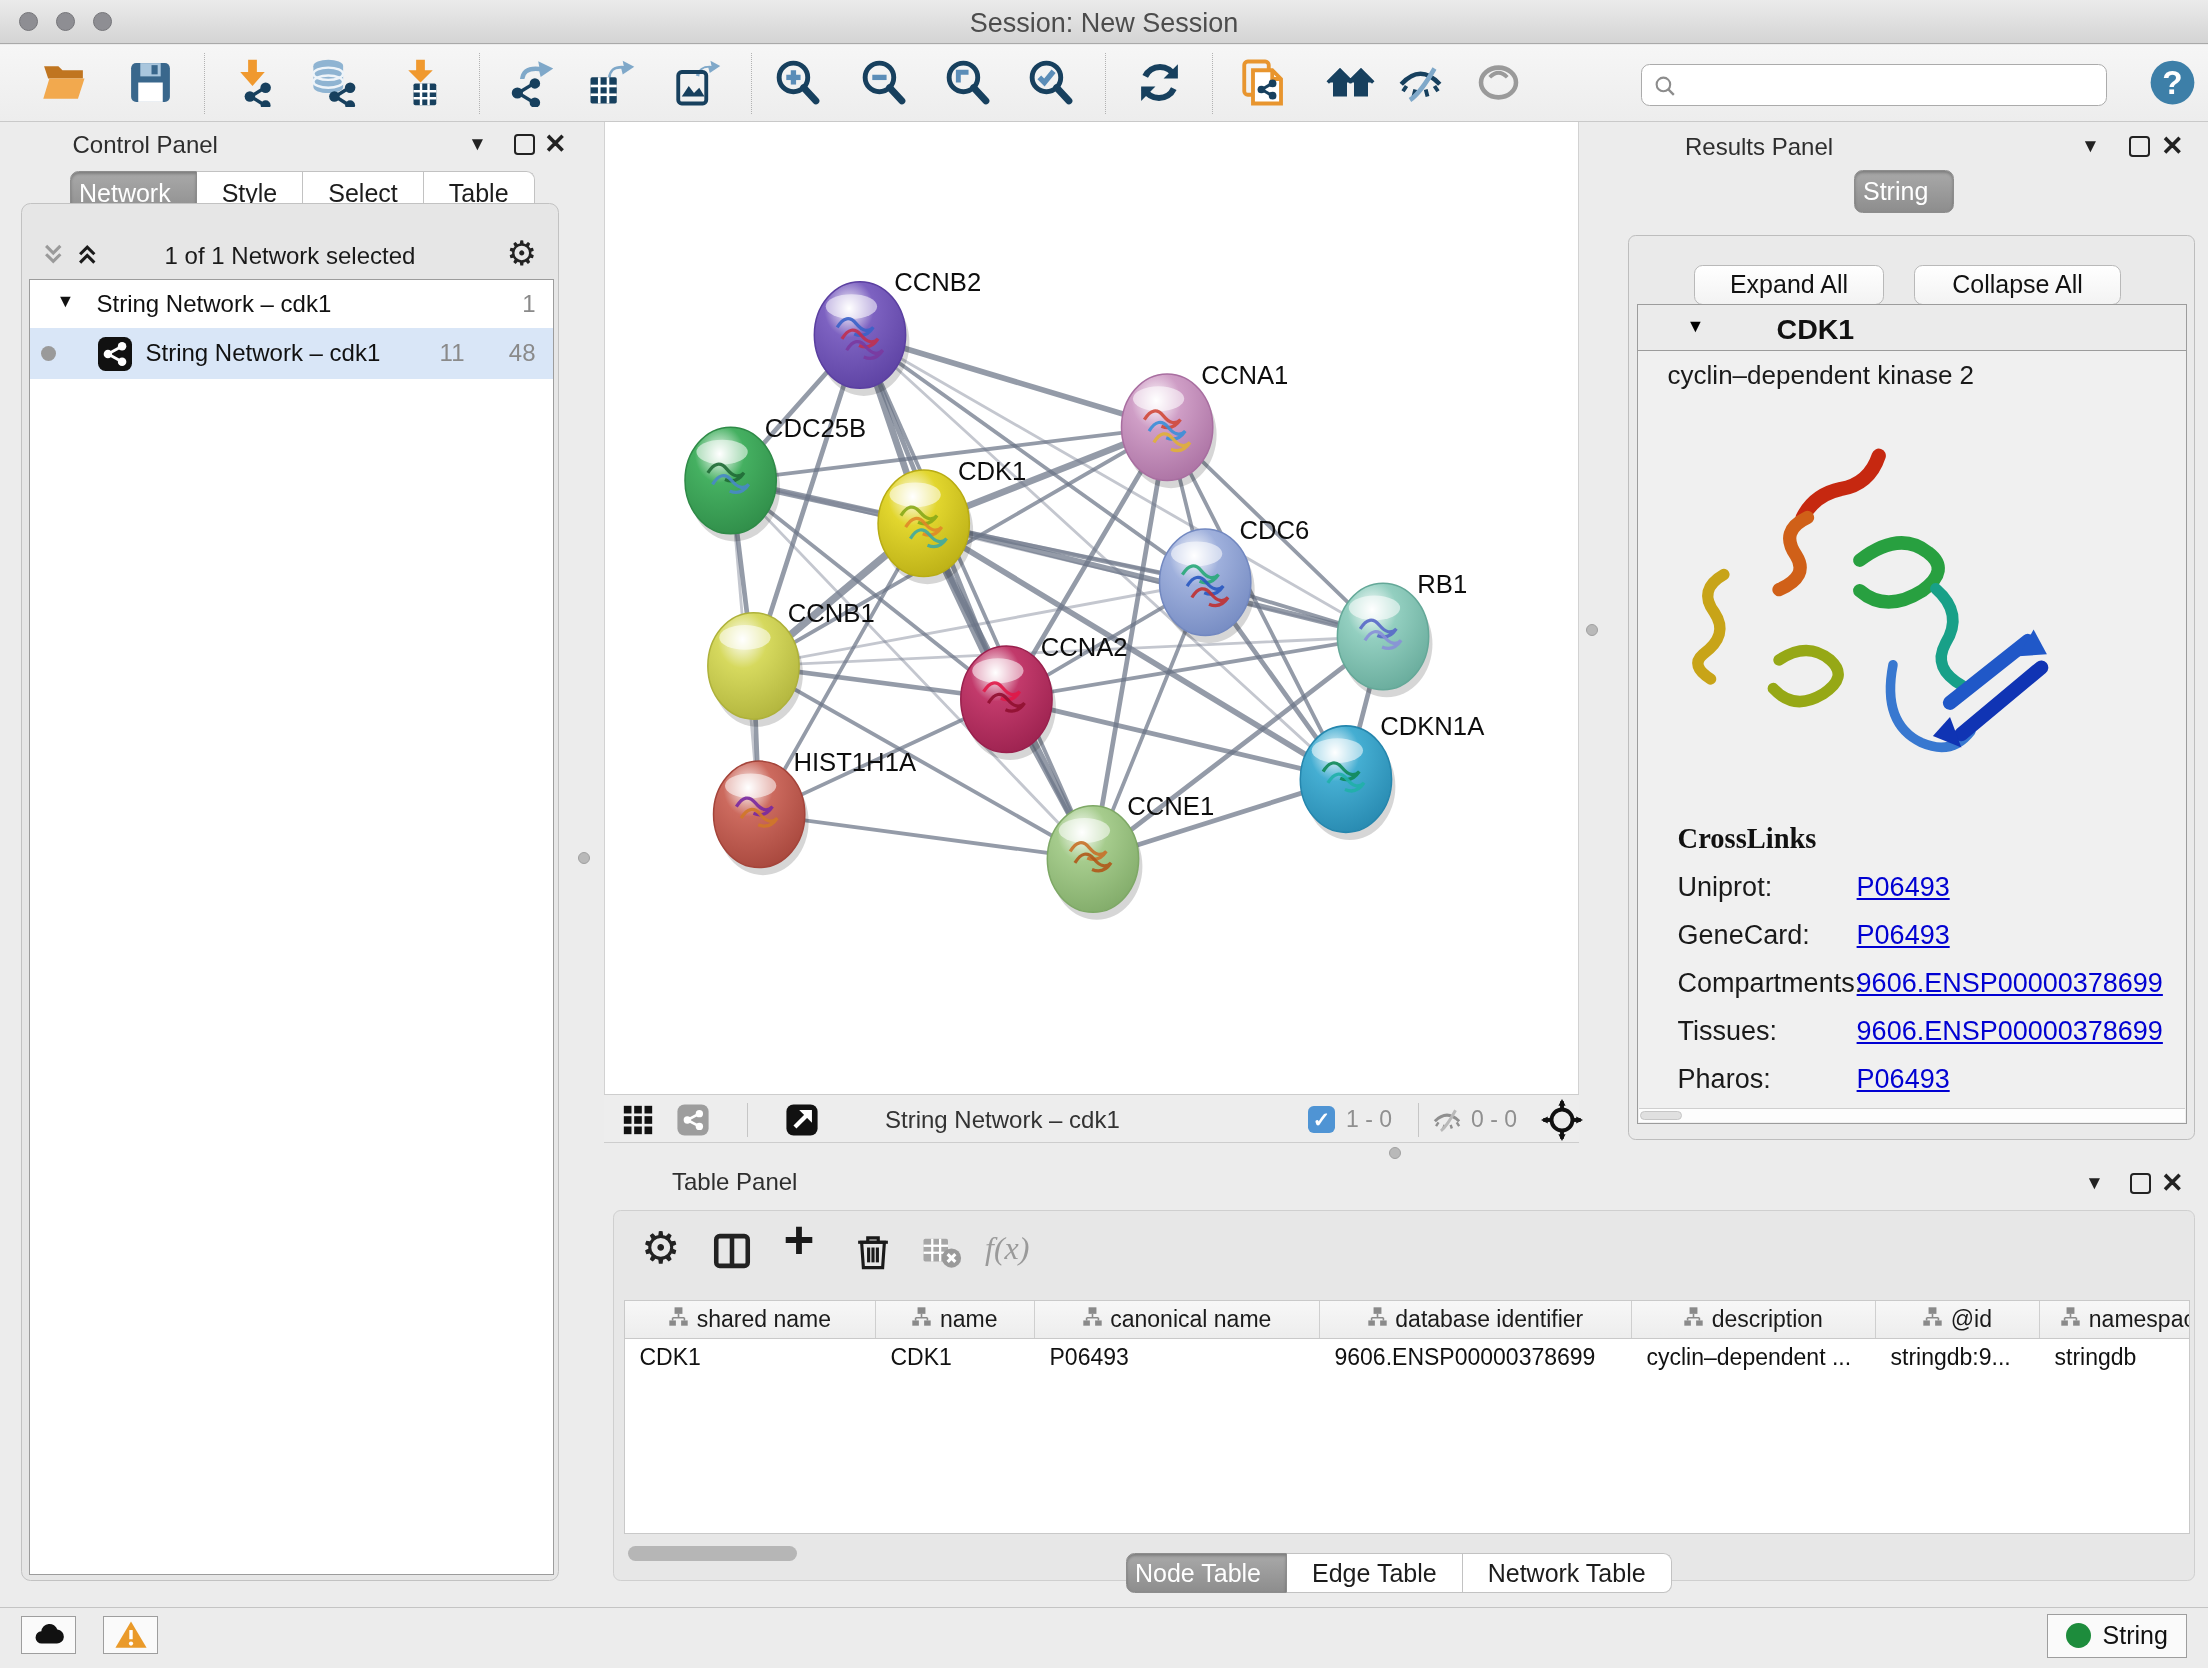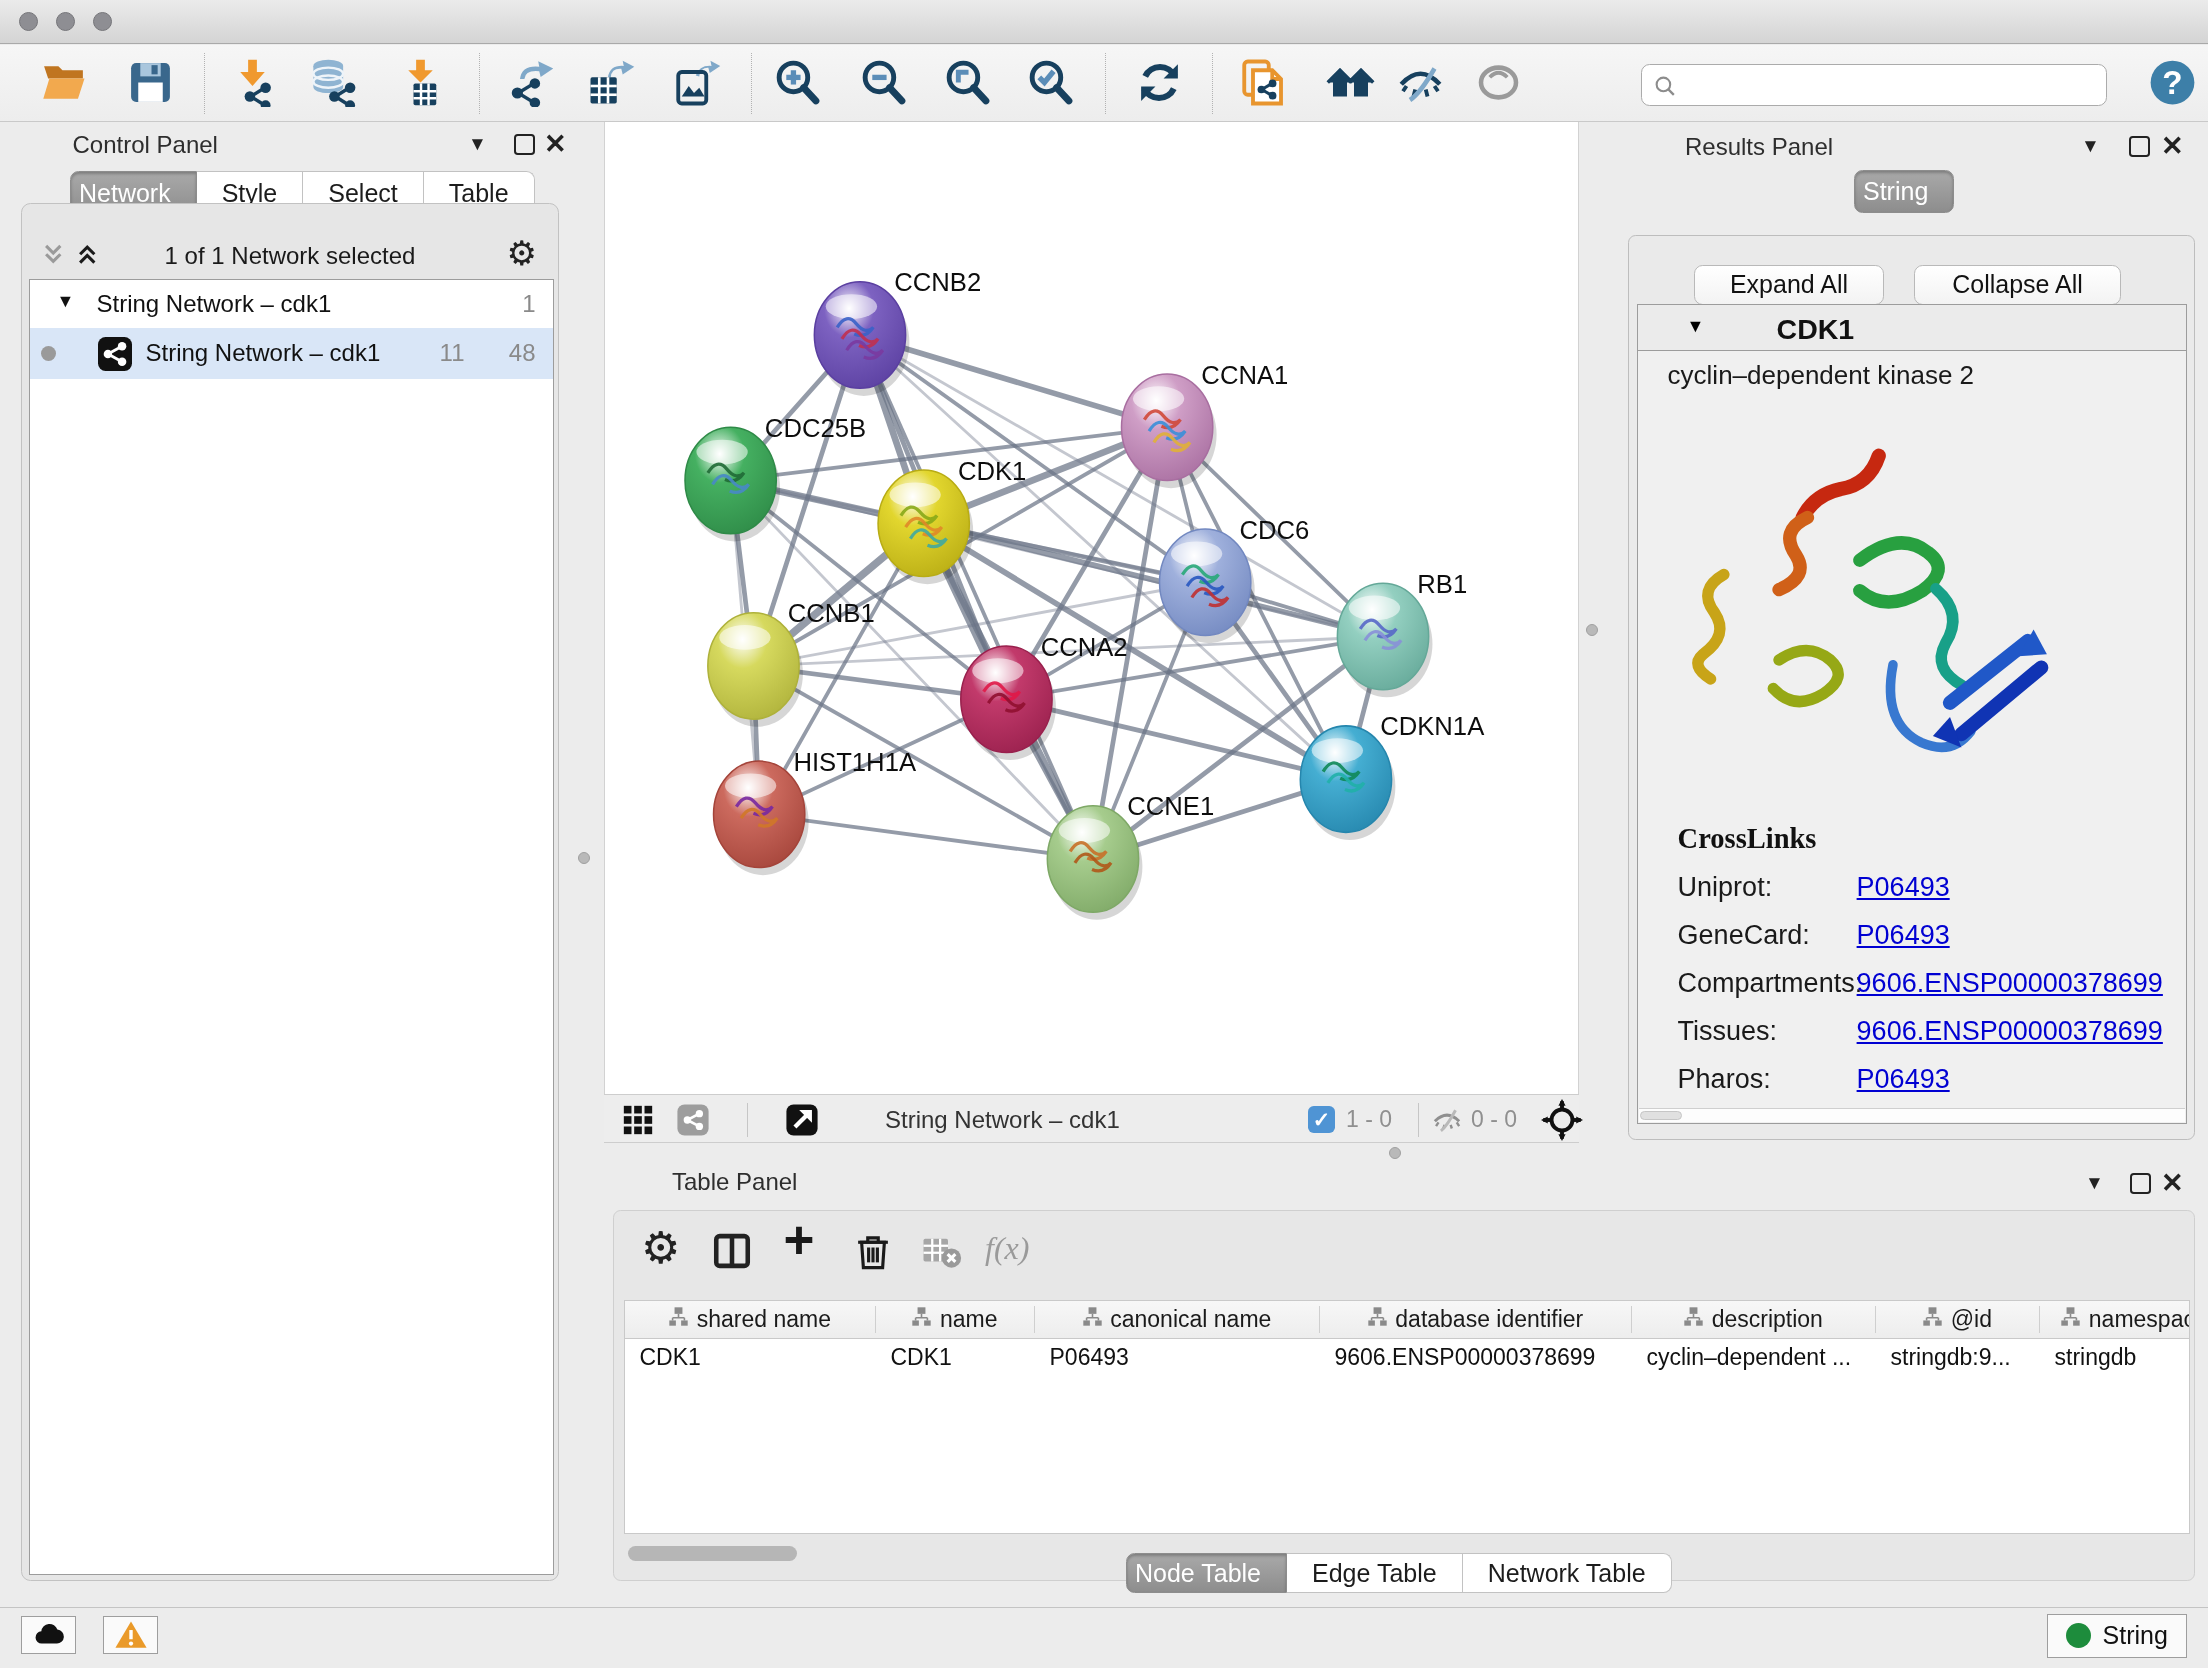--- a/index.html
+++ b/index.html
@@ -85,21 +85,21 @@
   #rp-hscroll{position:absolute;left:1px;bottom:1px;width:546px;height:14.3px;background:#fdfdfd;border-top:1px solid #cfcfcf;}
   #rp-hthumb{position:absolute;left:1.9px;top:1.9px;width:42px;height:9.5px;background:#e0e0e0;border:1px solid #c6c6c6;border-radius:4.8px;}
 
   
   #tp-card{position:absolute;left:613px;top:1210px;width:1582px;height:371px;
     background:#e7e7e7;border:1px solid #cfcfcf;border-radius:7.6px;}
   .tpi{position:absolute;top:19px;width:42px;height:42px;}
   .tpi svg{width:42px;height:42px;}
   #tp-table{position:absolute;left:9.5px;top:89px;width:1566px;height:234px;background:#fff;
     border:1px solid #c9c9c9;overflow:hidden;}
-  #tp-head{display:flex;height:38px;background:linear-gradient(#f7f7f7,#ededed);border-bottom:1px solid #c9c9c9;align-items:center;}
+  #tp-head{display:flex;height:38px;background:linear-gradient(#f7f7f7,#ededed);border-bottom:1px solid #c9c9c9;}
   .th{display:flex;align-items:center;justify-content:center;gap:7.6px;border-right:1px solid #cfcfcf;
     font-size:23px;color:#1a1a1a;overflow:hidden;white-space:nowrap;flex:none;}
   .tr{display:flex;height:38px;}
   .td{padding:4.8px 0 0 15px;font-size:23px;color:#111;overflow:hidden;white-space:nowrap;flex:none;}
   #tp-scroll{position:absolute;left:14.3px;top:335px;width:169px;height:15px;background:#b6b6b6;border-radius:7.6px;}
   #fx{font-family:"Liberation Serif",serif;font-style:italic;font-size:32px;color:#9a9a9a;}
 
   
   #statusbar{position:absolute;left:0;top:1607px;width:2208px;height:61px;background:#ececec;border-top:1px solid #c4c4c4;}
   .sb-btn{position:absolute;top:7.6px;width:55px;height:38px;background:#fafafa;border:1px solid #9e9e9e;
@@ -110,20 +110,21 @@
 </style>
 </head>
 <body>
 
 <div id="win">
 
   <div id="titlebar">
     <span class="tl" style="left:19px"></span>
     <span class="tl" style="left:56px"></span>
     <span class="tl" style="left:93px"></span>
+    <div class="title">Session: New Session</div>
   </div>
 
   <div id="toolbar">
     <span class="tbi" style="left:40px">
       <svg viewBox="0 0 24 24">
           <path d="M2 4h7l2 2h10v4H4z" fill="#c07520"></path>
           <path d="M4.6 10h17.2l-3.2 10H1.6z" fill="#f2a94e"></path>
         </svg>
     </span>
     <span class="tbi" style="left:126px">

